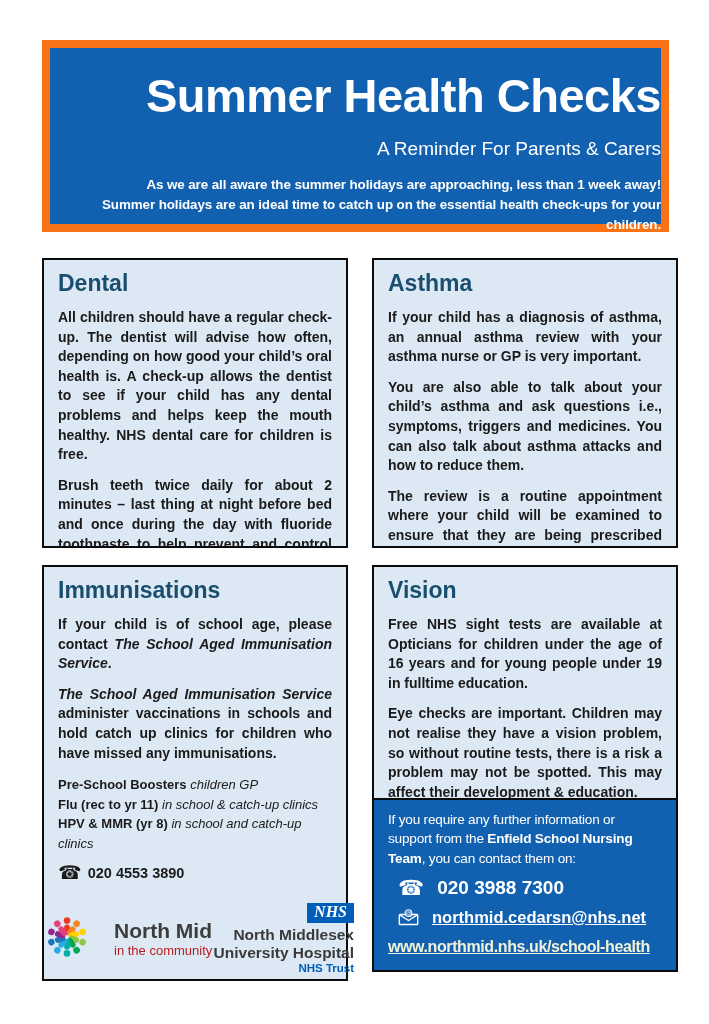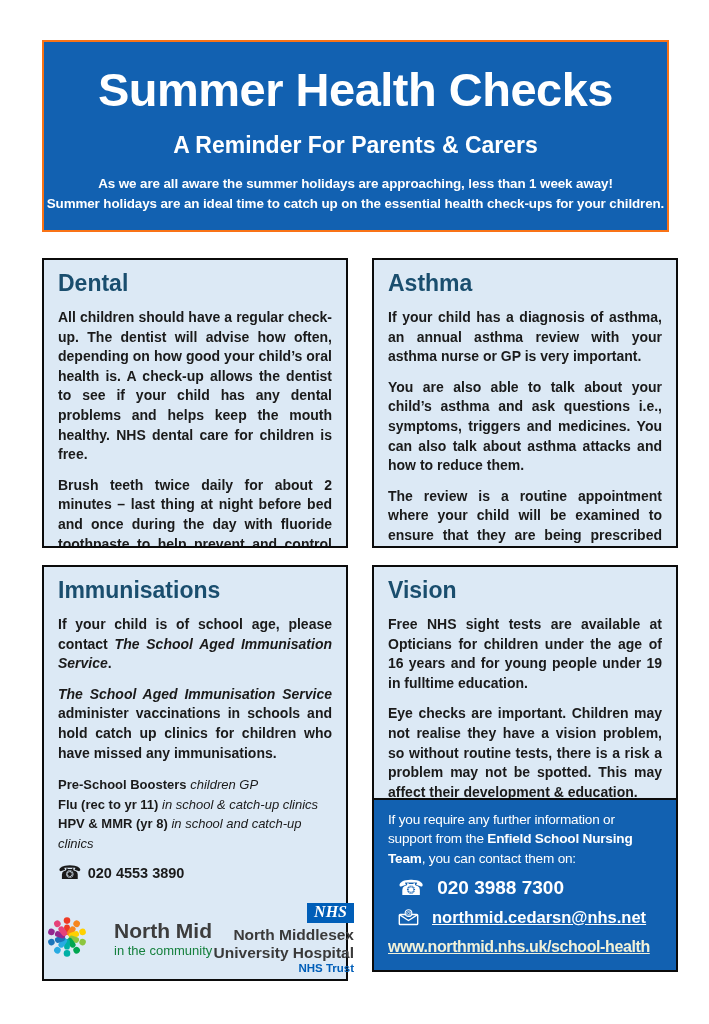--- a/index.html
+++ b/index.html
@@ -3,25 +3,25 @@
 <meta charset="utf-8">
 <style>
   html,body { margin:0; padding:0; background:#ffffff; }
   .page {
     position:relative; width:709px; height:1024px; background:#ffffff;
     font-family:"Liberation Sans", sans-serif; color:#1a1a1a; overflow:hidden;
   }
   
   .header-box {
     position:absolute; left:42px; top:40px; width:627px; height:192px;
-    background:#1261B1; border:2px solid #f97316; box-sizing:border-box;
-    color:#ffffff; text-align:center;
+    background:#1261B1; border:8px solid #f97316; box-sizing:border-box;
+    color:#ffffff; text-align:right;
   }
   .header-title { font-size:47px; font-weight:bold; margin-top:20px; letter-spacing:-0.5px; }
-  .header-subtitle { font-size:23px; font-weight:bold; margin-top:15px; }
+  .header-subtitle { font-size:19px; font-weight:normal; margin-top:15px; }
   .header-intro { font-size:13.4px; font-weight:bold; margin-top:15px; line-height:1.5; letter-spacing:-0.1px; }
 
   
   .panel {
     position:absolute; background:#DCE9F5; border:2px solid #0b0b0b;
     box-sizing:border-box; padding:8px 14px 8px 14px; overflow:hidden;
   }
   .panel-title { font-size:23px; font-weight:bold; color:#1A4E6E; margin:2px 0 0 0; }
   .panel p { font-size:14px; line-height:1.4; text-align:justify; margin:11px 0 0 0;font-weight:bold; }
   .i { font-style:italic; }
@@ -56,21 +56,21 @@
     color:#F1F1D8; text-decoration:underline; letter-spacing:-0.4px;
   }
 
   
   .footer {
     position:absolute; left:40px; top:903px; width:314px;
     display:flex; justify-content:space-between; align-items:center;
   }
   .nm-logo { display:flex; align-items:center; gap:20px; }
   .nm-name { font-size:21px; font-weight:bold; color:#3d3d3d; line-height:1.05; }
-  .nm-tag { font-size:13px; color:#15803d; margin-top:1px; }
+  .nm-tag { font-size:13px; color:#b91c1c; margin-top:1px; }
   .nhs-logo { display:flex; flex-direction:column; align-items:flex-end; text-align:right; }
   .nhs-box {
     background:#005EB8; color:#ffffff; font-weight:bold; font-style:italic;
     font-size:16px; padding:0 7px 2px 7px; line-height:1.15; margin-bottom:3px;font-family:Liberation Serif, serif;
   }
   .nhs-line { font-size:15.5px; font-weight:bold; color:#3a3a3a; line-height:1.12; }
   .nhs-trust { font-size:11.5px; font-weight:bold; color:#005EB8; margin-top:1px; }
 </style>
 </head>
 <body>

